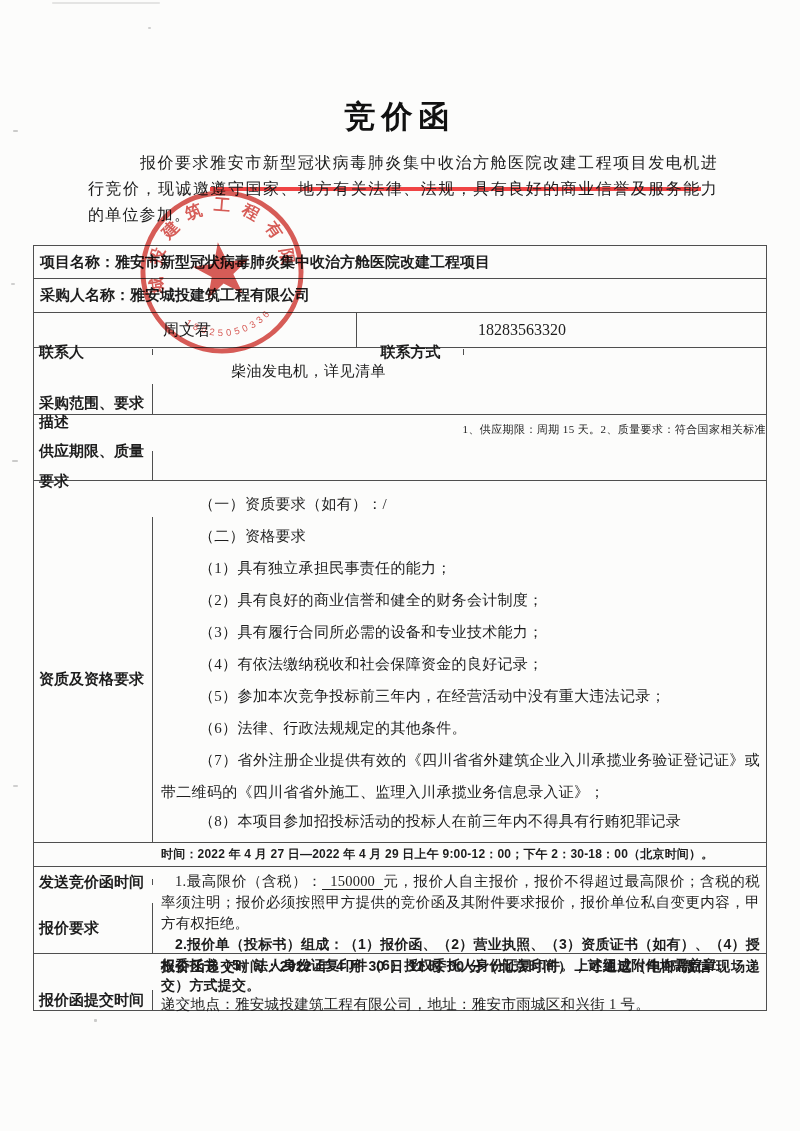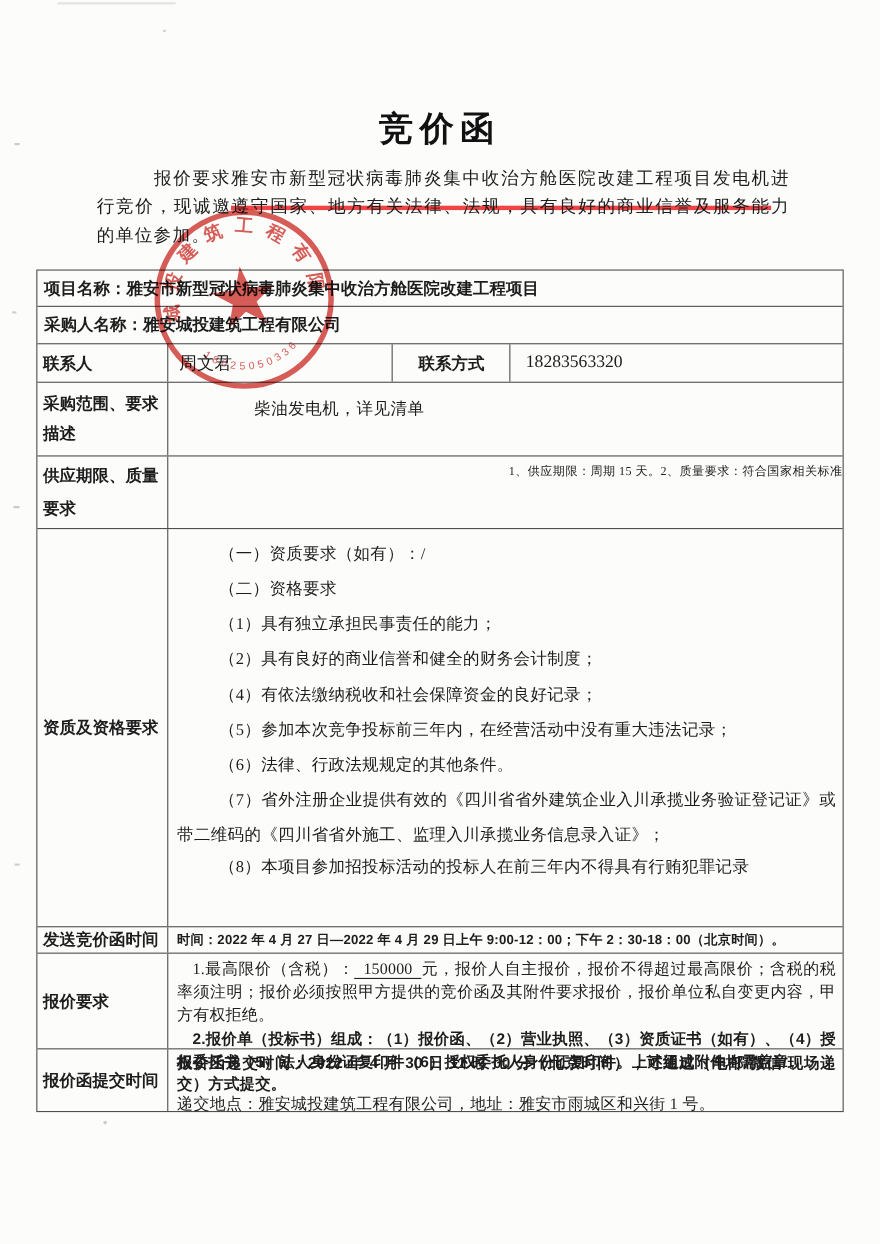--- a/index.html
+++ b/index.html
@@ -24,21 +24,21 @@
     border:1px solid #4f4f4f;box-sizing:border-box;background:transparent;
   }
   .row{display:flex;box-sizing:border-box;}
   .row + .row{border-top:1px solid #4f4f4f;}
   .cell{box-sizing:border-box;}
   .bdr{border-right:1px solid #4f4f4f;}
   .sans{font-family:"Liberation Sans","DejaVu Sans",sans-serif;}
   .b{font-weight:bold;}
   .lbl{
     width:119px;padding:3px 5px;font-family:"Liberation Sans","DejaVu Sans",sans-serif;
-    font-weight:bold;font-size:15px;display:flex;flex-direction:column;justify-content:center;
+    font-weight:bold;font-size:15px;display:flex;flex-direction:column;justify-content:center;margin-top:36px;
   }
   .val{flex:1;min-width:0;}
   .r1{height:32px;}.r2{height:34px;}.r3{height:35px;}
   .r4{height:67px;gap:44px;}.r5{height:66px;}.r6{height:362px;}
   .r7{height:24px;}.r8{height:87px;}.r9{height:57px;}
   .full{flex:1;display:flex;align-items:center;padding:0 6px;font-size:15px;}
   .c-name{width:204px;display:flex;align-items:center;padding-left:10px;font-size:16px;}
   .c-mlabel{width:107px;display:flex;align-items:center;padding-left:6px;font-size:15px;text-align:center;}
   .c-mvalue{flex:1;display:flex;align-items:center;padding-left:14px;font-size:16px;}
   .scope-lbl{justify-content:space-between;padding-top:10px;padding-bottom:10px;}
@@ -133,20 +133,21 @@
 
     <div class="row r6">
       <div class="cell lbl bdr qual-lbl">
           <span>资质及资格要求</span>
         </div>
       <div class="cell val qual-val">
         <p>（一）资质要求（如有）：/</p>
         <p>（二）资格要求</p>
         <p>（1）具有独立承担民事责任的能力；</p>
         <p>（2）具有良好的商业信誉和健全的财务会计制度；</p>
+        <p>（3）具有履行合同所必需的设备和专业技术能力；</p>
         <p>（4）有依法缴纳税收和社会保障资金的良好记录；</p>
         <p>（5）参加本次竞争投标前三年内，在经营活动中没有重大违法记录；</p>
         <p>（6）法律、行政法规规定的其他条件。</p>
         <p>（7）省外注册企业提供有效的《四川省省外建筑企业入川承揽业务验证登记证》或带二维码的《四川省省外施工、监理入川承揽业务信息录入证》；</p>
         <p style="line-height:27px">（8）本项目参加招投标活动的投标人在前三年内不得具有行贿犯罪记录</p>
       </div>
     </div>
 
     <div class="row r7">
       <div class="cell lbl bdr">

